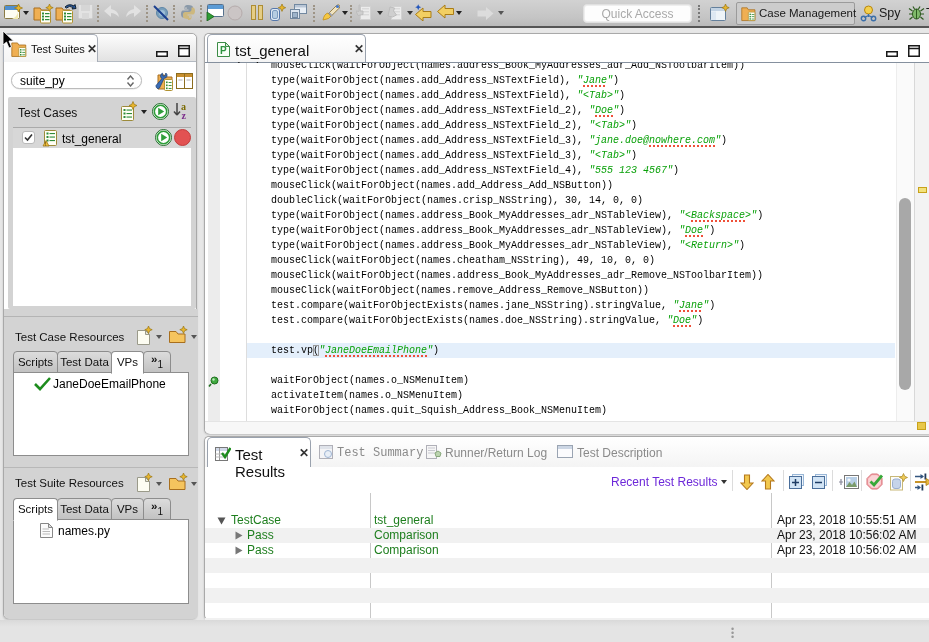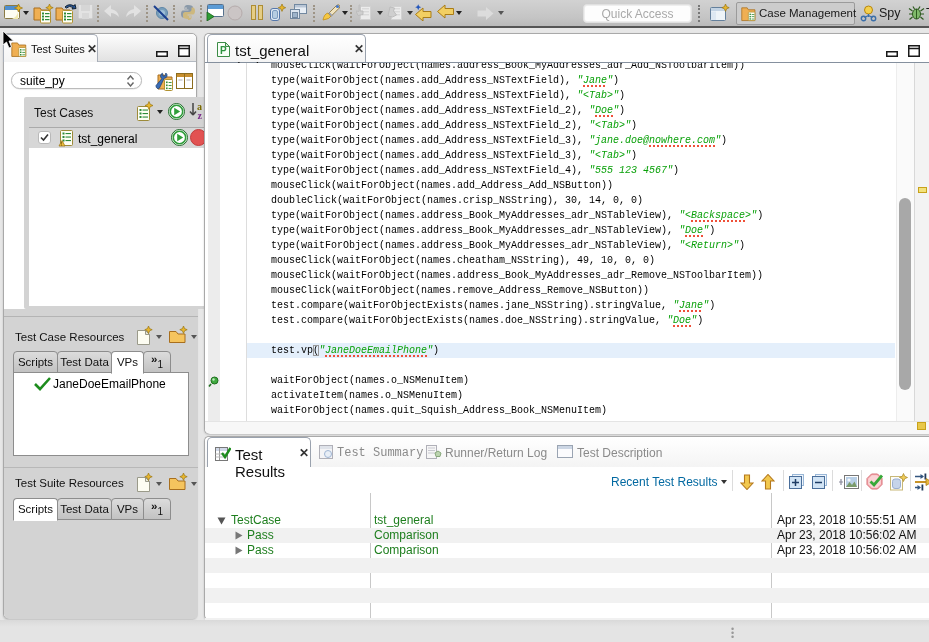--- a/index.html
+++ b/index.html
@@ -262,21 +262,21 @@
   </svg>
 
   <svg class="abs" style="left:172px; top:39px;" width="17" height="16" viewBox="0 0 17 16">
     <rect x="0.5" y="0.5" width="16" height="15" fill="#fff" stroke="#8c6d1f"></rect>
     <rect x="1" y="1" width="15" height="3" fill="#c88f2f"></rect>
     <line x1="8.5" y1="1" x2="8.5" y2="15" stroke="#8c6d1f"></line>
     <rect x="2.5" y="6" width="4" height="2" fill="#d8d8d8"></rect>
       <rect x="10.5" y="6" width="4" height="2" fill="#d8d8d8"></rect>
   </svg>
 
-  <div class="abs" style="left:4px; top:63px; width:188px; height:212px; background:#d3d3d3; border-radius:2px;margin-left:16px;">
+  <div class="abs" style="left:4px; top:63px; width:188px; height:212px; background:#d3d3d3; border-radius:2px;">
     <div class="abs" style="left:10px; top:9px; font-size:12px; color:#111;">Test Cases</div>
 
     <svg class="abs" style="left:112px; top:4px;" width="18" height="20" viewBox="0 0 18 20">
       <rect x="1.5" y="5.5" width="12" height="14" rx="1" fill="#fffef4" stroke="#9c8a3a"></rect>
       <rect x="3.5" y="8" width="2" height="2" fill="#2e8b3a"></rect>
         <rect x="3.5" y="11.5" width="2" height="2" fill="#2e8b3a"></rect>
         <rect x="3.5" y="15" width="2" height="2" fill="#2e8b3a"></rect>
       <rect x="6.5" y="8.5" width="5.5" height="1.1" fill="#2e8b3a"></rect>
         <rect x="6.5" y="12" width="5.5" height="1.1" fill="#2e8b3a"></rect>
         <rect x="6.5" y="15.5" width="5.5" height="1.1" fill="#2e8b3a"></rect>
@@ -367,20 +367,30 @@
     <svg class="abs" style="left:165px; top:5px;" width="20" height="19" viewBox="0 0 20 19">
       <path d="M0.5 5.5 h6.5 l2 2.5 H16 v8.5 H0.5 Z" fill="#f5c45e" stroke="#a86f1e"></path>
       <path d="M14.5 0 l1.1 2.6 2.6 1.1 -2.6 1.1 -1.1 2.6 -1.1 -2.6 -2.6 -1.1 2.6 -1.1 Z" fill="#e8b52c" stroke="#9a7714" stroke-width="0.7"></path>
     </svg>
     <div class="darr" style="left:187px; top:14px; border-top-color:#555;"></div>
 
     <div class="tf-tab sel" style="left:9px; top:30px; width:45px; height:23px;">Scripts</div>
     <div class="tf-tab" style="left:53px; top:30px; width:55px;">Test Data</div>
     <div class="tf-tab" style="left:107px; top:30px; width:33px;">VPs</div>
     <div class="tf-tab" style="left:139px; top:30px; width:28px;"><span style="font-weight:bold; position:relative; top:-3px;">»</span><span style="font-size:10px; position:relative; top:2px;">1</span></div>
+    <div class="abs" style="left:9px; top:51px; width:176px; height:85px; background:#fff; border:1px solid #8d8d8d;">
+      <svg class="abs" style="left:26px; top:3px;" width="13" height="15" viewBox="0 0 13 15">
+        <path d="M0.5 0.5 h8 l4 4 v10 h-12 Z" fill="#fcfcfc" stroke="#888"></path>
+        <path d="M8.5 0.5 l4 4 h-4 Z" fill="#e0e0e0" stroke="#888"></path>
+        <line x1="2.5" y1="6" x2="9" y2="6" stroke="#bbb"></line>
+          <line x1="2.5" y1="8.5" x2="10" y2="8.5" stroke="#bbb"></line>
+          <line x1="2.5" y1="11" x2="10" y2="11" stroke="#bbb"></line>
+      </svg>
+      <div class="abs" style="left:44px; top:4px; font-size:12px; color:#000;">names.py</div>
+    </div>
   </div>
 </div>
 
 <div class="panel" id="editor" style="left:204px; top:33px; width:726px; height:401px; border-radius:5px 0 0 5px; border-right:none;">
   <div class="abs" style="left:0; top:0; right:0; height:29px; background:#fff; border-radius:5px 0 0 0; border-bottom:1px solid #85909e;"></div>
   <div class="vtab" style="left:2px; width:159px; height:28px; border-color:#9aa2ae;">
     <svg class="abs" style="left:9px;top:7px" width="13" height="15" viewBox="0 0 13 15">
       <path d="M0.5 0.5 h8 l4 4 v10 h-12 Z" fill="#f8fff8" stroke="#3c8c46"></path>
       <path d="M8.5 0.5 l4 4 h-4 Z" fill="#d8ecd8" stroke="#3c8c46"></path>
       <text x="3" y="12" font-size="10" font-weight="bold" fill="#2e9440" font-family="Liberation Sans">P</text>
@@ -474,21 +484,21 @@
       <line x1="3" y1="9" x2="10" y2="9" stroke="#c8c8d0"></line>
     <path d="M10 9 l3 -2 3 2 -1 3.5 -4 0 Z" fill="#bcd4b0" stroke="#88a87c"></path>
   </svg>
   <div class="abs" style="left:240px; top:9px; font-size:12px; color:#8a8a8a;">Runner/Return Log</div>
   <svg class="abs" style="left:352px;top:8px" width="16" height="14" viewBox="0 0 16 14">
     <rect x="0.5" y="0.5" width="15" height="12" fill="#fbfbfd" stroke="#9aa4b2"></rect>
     <rect x="1" y="1" width="14" height="3" fill="#ccd6e4"></rect>
   </svg>
   <div class="abs" style="left:372px; top:9px; font-size:12px; color:#8a8a8a;">Test Description</div>
 
-  <div class="abs" style="left:406px; top:38px; font-size:12px; color:#0369a1;">Recent Test Results</div>
+  <div class="abs" style="left:406px; top:38px; font-size:12px; color:#6d28d9;">Recent Test Results</div>
   <div class="darr" style="left:516px; top:43px; border-top-color:#333;"></div>
   <div class="abs" style="left:527px; top:33px; width:1px; height:21px; background:#dcdcdc;"></div>
 
   <svg class="abs" style="left:535px; top:37px;" width="14" height="16" viewBox="0 0 14 16">
     <path d="M4.5 1 h5 v8 h3.5 l-6 6.5 -6 -6.5 h3.5 Z" fill="#f2c84e" stroke="#b5791c" stroke-width="1.1"></path>
   </svg>
   <svg class="abs" style="left:556px; top:37px;" width="14" height="16" viewBox="0 0 14 16">
     <path d="M4.5 15 h5 V7 h3.5 L7 0.5 1 7 h3.5 Z" fill="#f2c84e" stroke="#b5791c" stroke-width="1.1"></path>
   </svg>
   <div class="abs" style="left:578px; top:33px; width:1px; height:21px; background:#dcdcdc;"></div>

